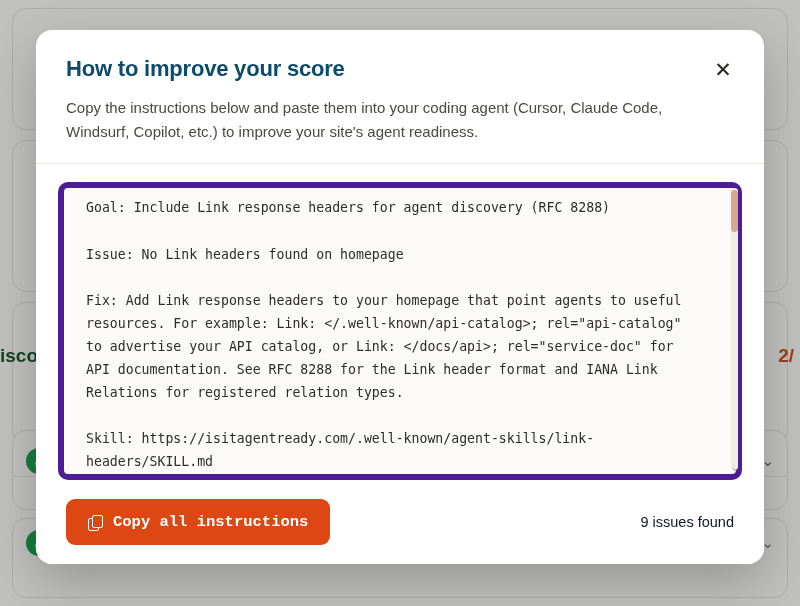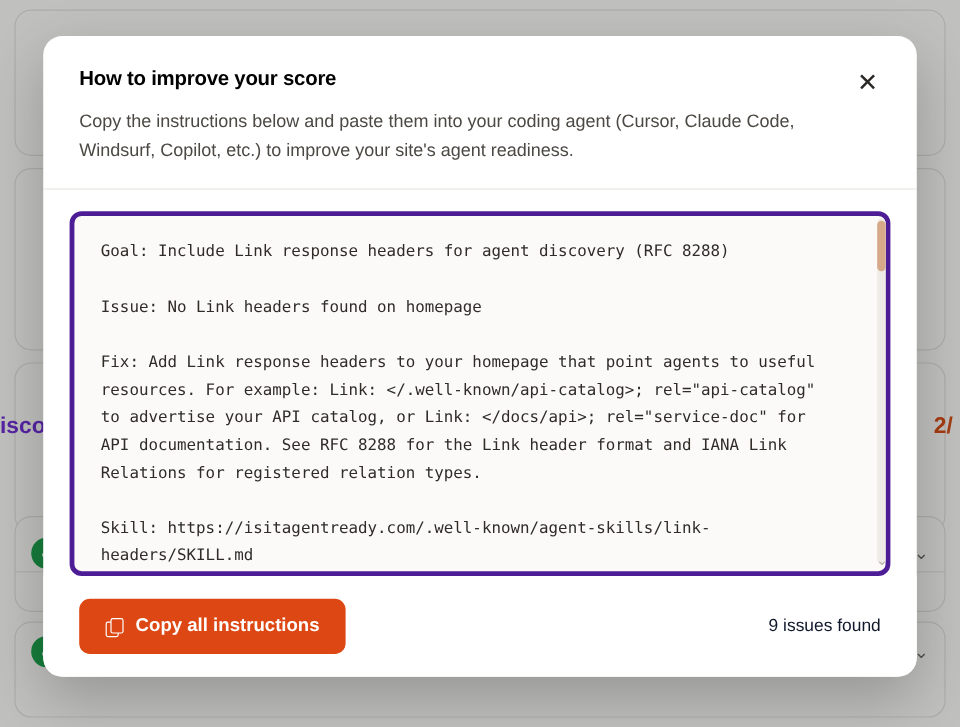--- a/index.html
+++ b/index.html
@@ -64,21 +64,21 @@
   .chev {
     margin-left: auto;
     color: #6b6560;
     font-size: 15px;
   }
 
   .bg-label {
     position: absolute;
     font-size: 19px;
     font-weight: 700;
-    color: #6d28d9;
+    color: #14532d;
     top: 345px;
     left: 0px;
   }
   .bg-score {
     position: absolute;
     font-size: 19px;
     font-weight: 700;
     color: #d9480f;
     top: 345px;
     right: 6px;
@@ -109,23 +109,23 @@
     display: flex;
     flex-direction: column;
     overflow: hidden;
   }
 
   .modal-header {
     padding: 26px 30px 0 30px;
     position: relative;
   }
   .modal-title {
-    font-size: 17px;
+    font-size: 22px;
     font-weight: 700;
-    color: #000000;
+    color: #0c4a6e;
     margin: 0;
     letter-spacing: -0.2px;
   }
   .close-btn {
     position: absolute;
     top: 24px;
     right: 26px;
     width: 30px;
     height: 30px;
     border: none;
@@ -155,23 +155,23 @@
 
   .code-wrap {
     flex: 1;
     padding: 18px 22px 0 22px;
     position: relative;
     overflow: hidden;
   }
   .code-box {
     height: 100%;
     background: #fbfaf8;
-    border: 4px solid #4c1d95;
+    border: 6px solid #4c1d95;
     border-radius: 10px;
-    padding: 18px 22px;
+    padding: 8px 22px;
     box-sizing: border-box;
     overflow: hidden;
     position: relative;
   }
   pre.code {
     margin: 0;
     font-family: "DejaVu Sans Mono", "Liberation Mono", monospace;
     font-size: 13.2px;
     line-height: 1.75;
     color: #2f2c28;
@@ -216,21 +216,21 @@
     display: inline-flex;
     align-items: center;
     gap: 10px;
     background: #dd4713;
     color: #ffffff;
     border: none;
     border-radius: 9px;
     padding: 14px 22px;
     font-size: 15.5px;
     font-weight: 700;
-    font-family: Liberation Sans, sans-serif;
+    font-family: Liberation Mono, monospace;
     cursor: pointer;
   }
   .copy-icon {
     display: inline-block;
     width: 15px;
     height: 15px;
     position: relative;
   }
   .copy-icon::before {
     content: "";

